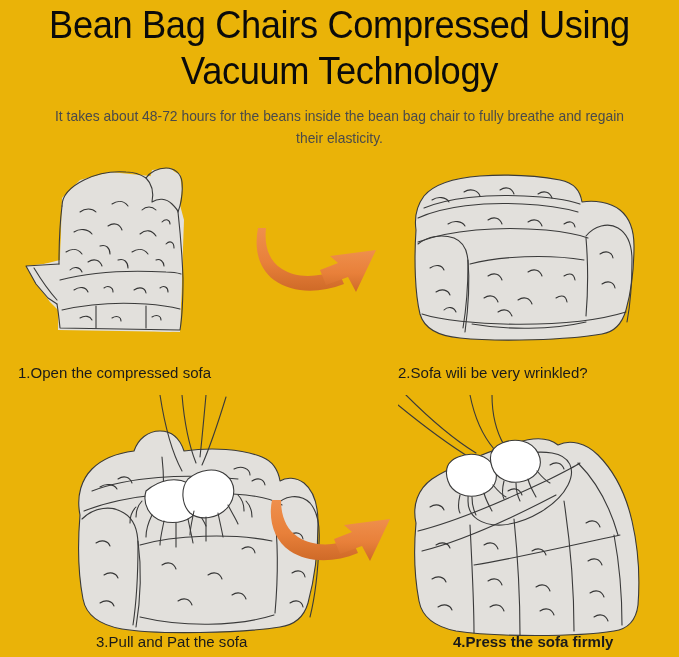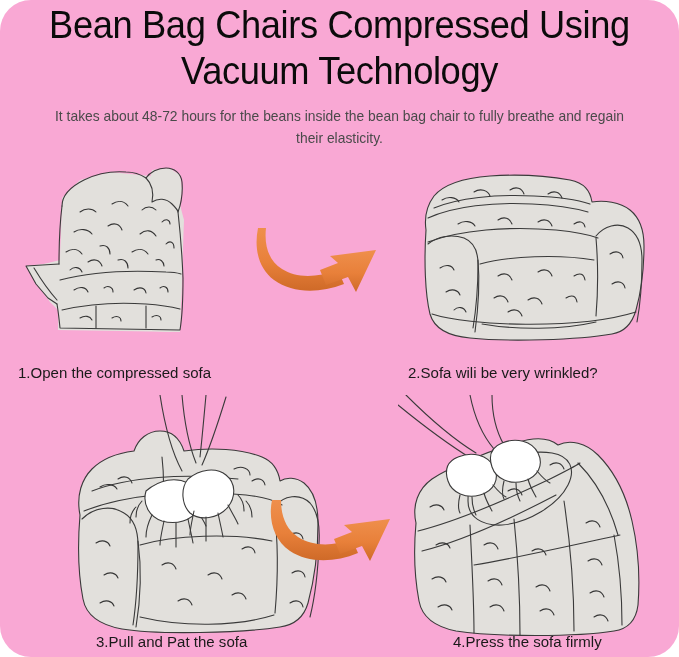--- a/index.html
+++ b/index.html
@@ -12,22 +12,21 @@
     height: 657px;
     font-family: "Liberation Sans", sans-serif;
     color: #111111;
     overflow: hidden;
     position: relative;
   }
   .page {
     position: relative;
     width: 679px;
     height: 657px;
-    background: #f9a8d4;
-    border-radius: 31px;
+    background: #eab308;
   }
 
   
   .header {
     position: absolute;
     top: 0;
     left: 0;
     width: 679px;
     padding-top: 2px;
   }
@@ -75,23 +74,23 @@
     font-size: 15.5px;
     line-height: 20px;
     color: #1a1a1a;
     white-space: nowrap;
     transform: scaleX(0.97);
     transform-origin: left top;
   }
 
   
   .cell-1 { left: 0px;   top: 0px;   width: 340px; height: 250px; }
-  .cell-2 { left: 340px; top: 0px;   width: 339px; height: 250px; }
+  .cell-2 { left: 330px; top: 0px;   width: 339px; height: 250px; }
   .cell-3 { left: 0px;   top: 235px; width: 340px; height: 262px; margin-left: 48px; }
-  .cell-4 { left: 340px; top: 235px; width: 339px; height: 262px; }
+  .cell-4 { left: 340px; top: 235px; width: 339px; height: 262px; font-weight: bold; }
 
   .arrow-wrap { position: absolute; }
   .arrow-1 { left: 252px; top: 62px; width: 140px; height: 90px; }
   .arrow-2 { left: 268px; top: 330px; width: 140px; height: 90px; }
 
   .sofa-fill   { fill: #e2e0dc; }
   .sofa-stroke { stroke: #3a3a3a; stroke-width: 1.1; fill: none;
                  stroke-linecap: round; stroke-linejoin: round; }
   .wrinkle     { stroke: #333333; stroke-width: 1.05; fill: none;
                  stroke-linecap: round; }

